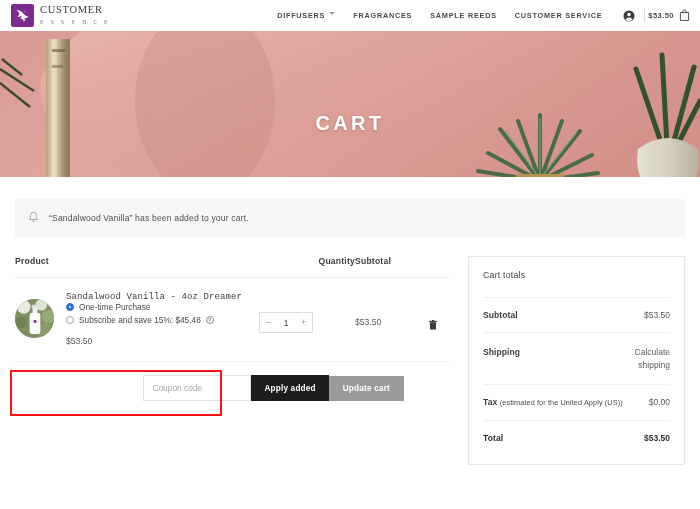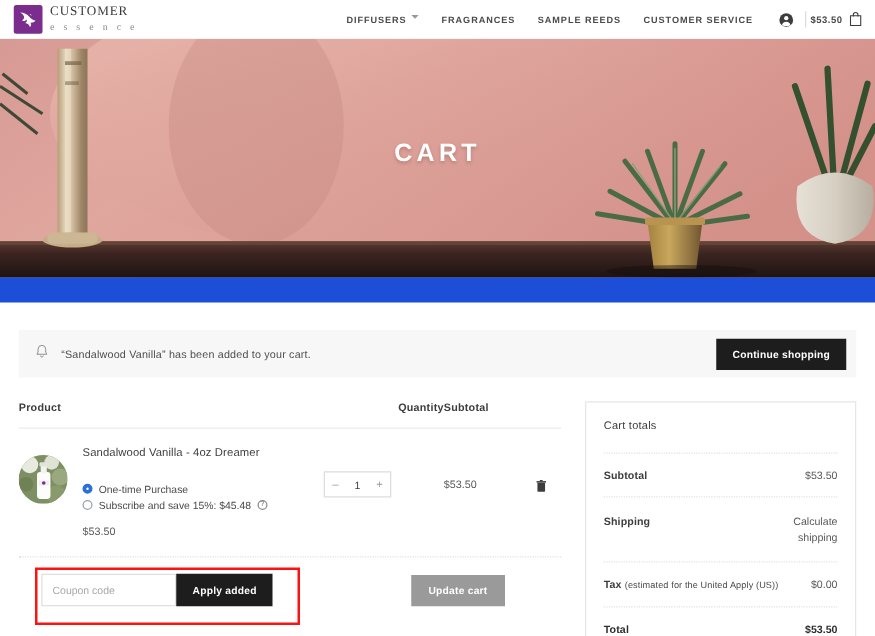--- a/index.html
+++ b/index.html
@@ -67,23 +67,23 @@
   .nav-divider { width: 1px; height: 13px; background: #dcdcdc; margin: 0 3px; }
   .cart-amount {
     font-size: 7.6px; font-weight: bold; letter-spacing: 0.4px;
     color: #4a4a4a; display: flex; align-items: center; gap: 5px;
     cursor: pointer; padding-right: 2px;
   }
 
   
   .hero {
     position: relative;
-    height: 211px;
+    height: 146px;
     overflow: hidden;
-    background: #1d4ed8;
+    background: #4d7c0f;
   }
   .hero-art { position: absolute; inset: 0; }
   .hero-title {
     position: absolute;
     left: 0; right: 0;
     top: 81px;
     text-align: center;
     color: #ffffff;
     font-size: 20px;
     font-weight: bold;
@@ -158,21 +158,22 @@
   .row-product { flex: 1; display: flex; gap: 12px; align-items: flex-start; }
   .thumb {
     width: 39px; height: 39px; border-radius: 50%;
     overflow: hidden; flex: none; margin-top: 8px;
     position: relative; background: #cfd6c4;
   }
   .thumb svg { position: absolute; inset: 0; }
   .prod-info { padding-top: 1px; }
   .prod-name {
     font-size: 9px; color: #3d3d3d; letter-spacing: 0.1px;
-    margin-bottom: 19px;
+    margin-bottom: 0;
+    font-family: Liberation Mono, monospace;
   }
   .opt-row {
     display: flex; align-items: center; gap: 5px;
     font-size: 8.3px; color: #4a4a4a; margin-bottom: 3px;
   }
   .radio {
     width: 8px; height: 8px; border-radius: 50%;
     border: 1px solid #9aa0a6; flex: none; background: #fff;
     position: relative; cursor: pointer;
   }
@@ -211,23 +212,22 @@
     width: 74px; padding-top: 26px;
     font-size: 8.6px; color: #5a5a5a;
   }
   .row-del { width: 20px; padding-top: 25px; cursor: pointer; }
 
   
   .coupon-zone {
     position: relative;
     display: flex;
     align-items: center;
-    justify-content: space-between;
+    justify-content: flex-end;
     padding: 13px 0 0 0;
-    margin-left: 18px;
   }
   .coupon-box { display: flex; align-items: center; }
   .coupon-input {
     width: 108px; height: 26px;
     border: 1px solid #e0e0e0;
     font-size: 8.4px; color: #555;
     padding: 0 8px;
     font-family: "Liberation Sans", sans-serif;
     outline: none; background: #fff;
   }
@@ -437,21 +437,20 @@
   <div class="notice">
     <div class="notice-left">
       <span>
         <svg width="11" height="12" viewBox="0 0 20 22">
           <path d="M10 2.4a5.6 5.6 0 00-5.6 5.6v4.2L2.8 15.4h14.4l-1.6-3.2V8A5.6 5.6 0 0010 2.4z" fill="none" stroke="#8a8a8a" stroke-width="1.4"></path>
           <path d="M8 17.4a2 2 0 004 0" fill="none" stroke="#8a8a8a" stroke-width="1.4"></path>
         </svg>
       </span>
       <span class="notice-text">“Sandalwood Vanilla” has been added to your cart.</span>
     </div>
-    <button class="btn-dark">Continue shopping</button>
   </div>
 
   <div class="cart-layout">
 
     <div class="cart-main">
 
       <div class="thead">
         <div class="th col-product">Product</div>
         <div class="th col-qty">Quantity</div>
         <div class="th col-sub">Subtotal</div>

